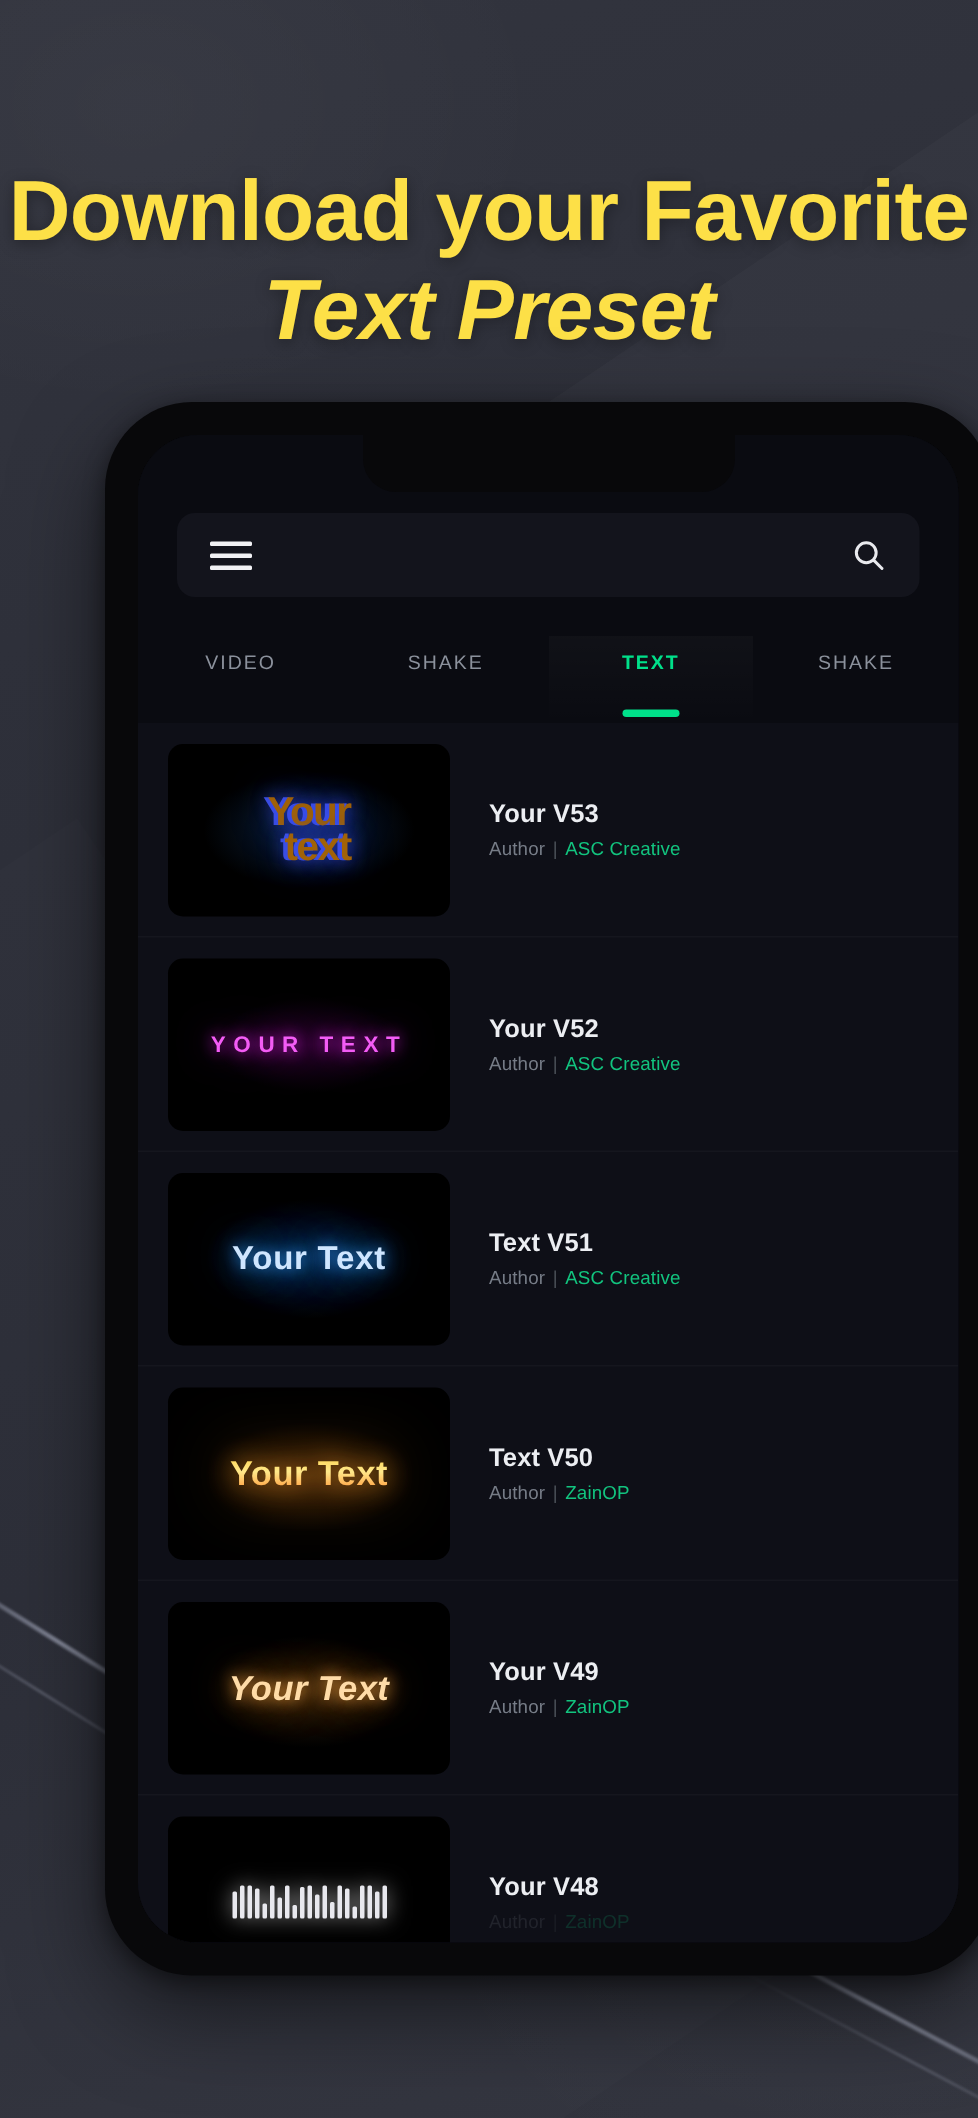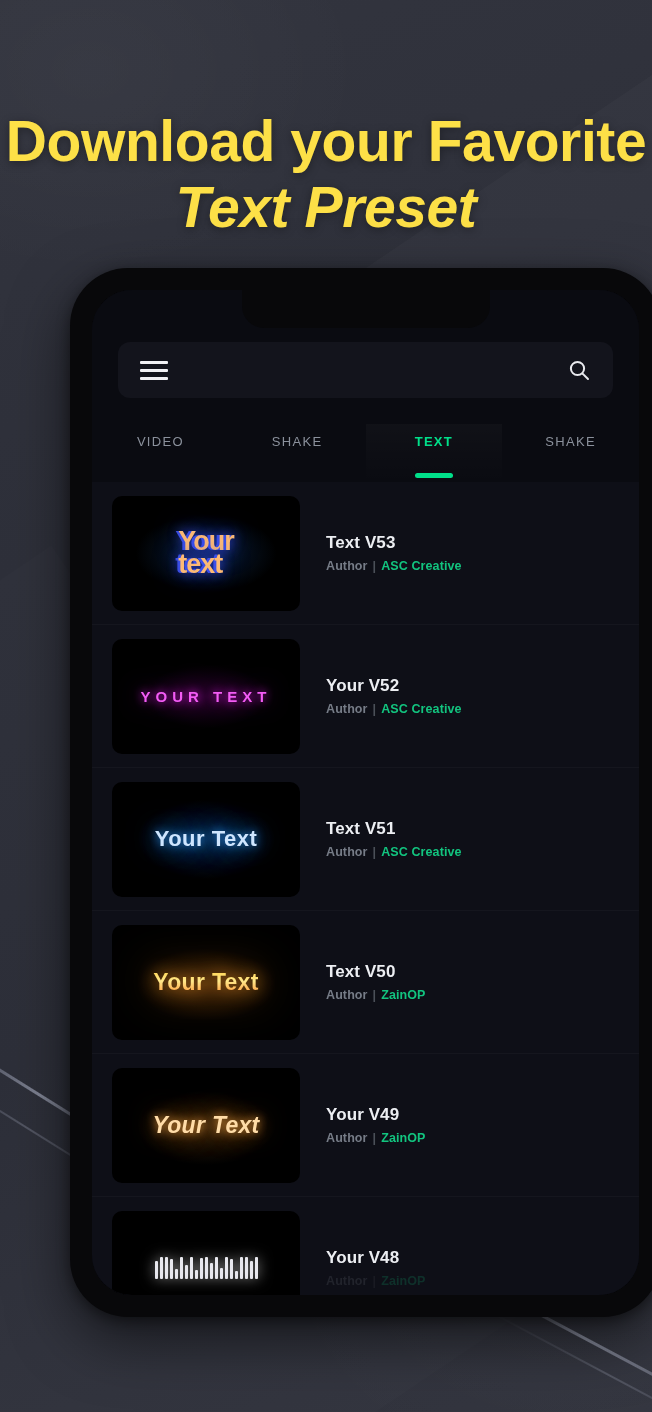--- a/index.html
+++ b/index.html
@@ -103,26 +103,26 @@
     border-bottom:1px solid rgba(255,255,255,0.030);
   }
   .thumb {
     width:188px; height:115px; flex:0 0 auto;
     border-radius:10px; background:#000;
     display:flex; align-items:center; justify-content:center;
     overflow:hidden; position:relative;
   }
   .meta { padding-left:26px; }
   .title { font-size:17px; font-weight:bold; color:#eceef2; letter-spacing:.1px; }
-  .sub { margin-top:6px; font-size:12.5px; color:#767c87; letter-spacing:.1px;font-weight:bold; }
+  .sub { margin-top:6px; font-size:12.5px; color:#767c87; letter-spacing:.1px; }
   .sub .pipe { color:#4b5058; padding:0 5px; }
   .sub .auth { color:#12c47f; }
 
   
-  .t-v53 { font-size:27px; font-weight:bold; color:#fdba74; line-height:.86; text-align:left;
+  .t-v53 { font-size:27px; font-weight:bold; color:#a16207; line-height:.86; text-align:right;
            text-shadow:0 0 12px #3b4ef5, -3px 0 0 rgba(70,90,255,.85), 0 0 26px rgba(70,90,255,.6);
            font-style:normal; }
   .t-v53 .a { display:block; letter-spacing:-1px; }
   .t-v53 .b { display:block; letter-spacing:-1px; }
   .t-v52 { font-size:15px; font-weight:bold; letter-spacing:5px; color:#f35cf5;
            text-shadow:0 0 10px #e01fe8, 0 0 24px rgba(224,31,232,.75), 0 0 44px rgba(224,31,232,.4); }
   .t-v51 { font-size:22px; font-weight:bold; color:#cfe6ff; letter-spacing:.5px;
            text-shadow:0 0 10px #2f8fe8, 0 0 26px rgba(47,143,232,.8), 0 0 50px rgba(47,143,232,.45); }
   .t-v50 { font-size:23px; font-weight:bold; letter-spacing:.3px;
            background:linear-gradient(180deg,#ffd24a 0%, #ffe88a 45%, #ff8c2e 100%);
@@ -202,21 +202,21 @@
 
         <div class="row">
           <div class="thumb">
             <div class="glowbg gb-blue"></div>
             <div class="t-v53 thumb-text">
               <span class="a">Your</span>
               <span class="b">text</span>
             </div>
           </div>
           <div class="meta">
-            <div class="title">Text V53</div>
+            <div class="title">Your V53</div>
             <div class="sub">
               <span>Author</span><span class="pipe">|</span><span class="auth">ASC Creative</span>
             </div>
           </div>
         </div>
 
         <div class="row">
           <div class="thumb">
             <div class="glowbg gb-mag"></div>
             <div class="t-v52 thumb-text">YOUR TEXT</div>

